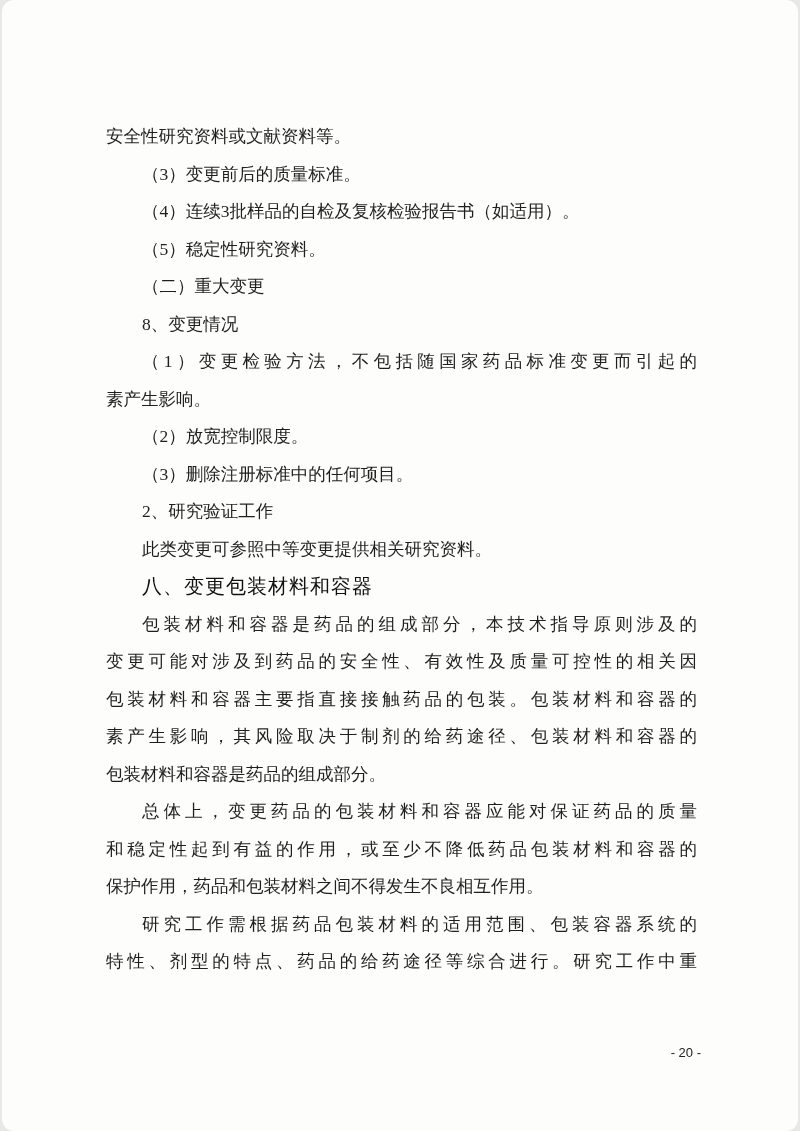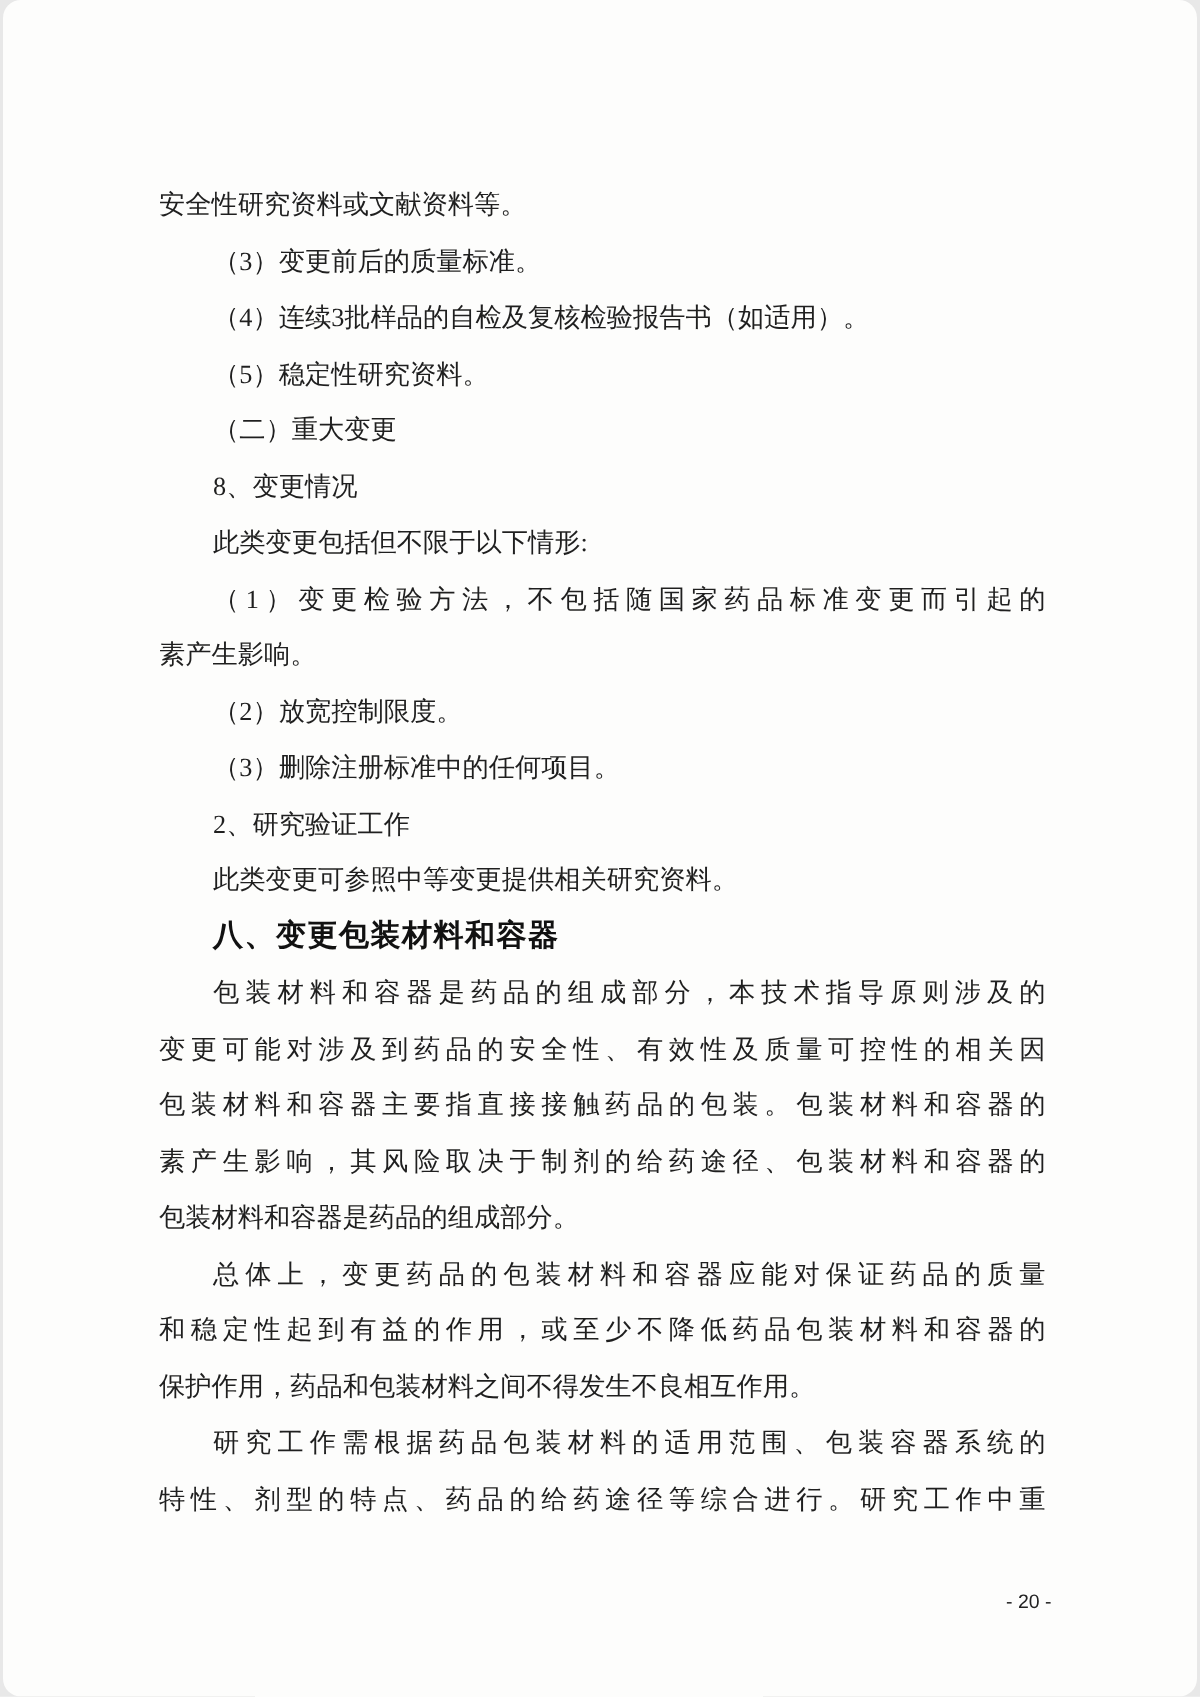--- a/index.html
+++ b/index.html
@@ -28,48 +28,46 @@
     overflow: visible;
   }
   .indent { text-indent: 36px; }
   .stretch {
     white-space: normal;
     text-align: justify;
     text-align-last: justify;
   }
   .heading {
     font-family: "Liberation Sans", "DejaVu Sans", sans-serif;
-    font-weight: bold;
+    font-weight: normal;
     font-size: 20px;
     color: #111;
     letter-spacing: 1px;
   }
   .footer {
     position: absolute;
     top: 1044px;
     right: 97px;
     font-size: 13px;
     line-height: 18px;
     font-family: "Liberation Sans", "DejaVu Sans", sans-serif;
     color: #222;
-    margin-top: 15px;
   }
 </style>
 </head>
 <body>
 
 <div class="page">
   <div class="content">
     <div class="line">安全性研究资料或文献资料等。</div>
     <div class="line indent">（3）变更前后的质量标准。</div>
     <div class="line indent">（4）连续3批样品的自检及复核检验报告书（如适用）。</div>
     <div class="line indent">（5）稳定性研究资料。</div>
     <div class="line indent">（二）重大变更</div>
     <div class="line indent">8、变更情况</div>
-    <div class="line indent">此类变更包括但不限于以下情形:</div>
     <div class="line indent stretch">（1）变更检验方法，不包括随国家药品标准变更而引起的</div>
     <div class="line">素产生影响。</div>
     <div class="line indent">（2）放宽控制限度。</div>
     <div class="line indent">（3）删除注册标准中的任何项目。</div>
     <div class="line indent">2、研究验证工作</div>
     <div class="line indent">此类变更可参照中等变更提供相关研究资料。</div>
     <div class="line indent heading">八、变更包装材料和容器</div>
     <div class="line indent stretch">包装材料和容器是药品的组成部分，本技术指导原则涉及的</div>
     <div class="line stretch">变更可能对涉及到药品的安全性、有效性及质量可控性的相关因</div>
     <div class="line stretch">包装材料和容器主要指直接接触药品的包装。包装材料和容器的</div>

